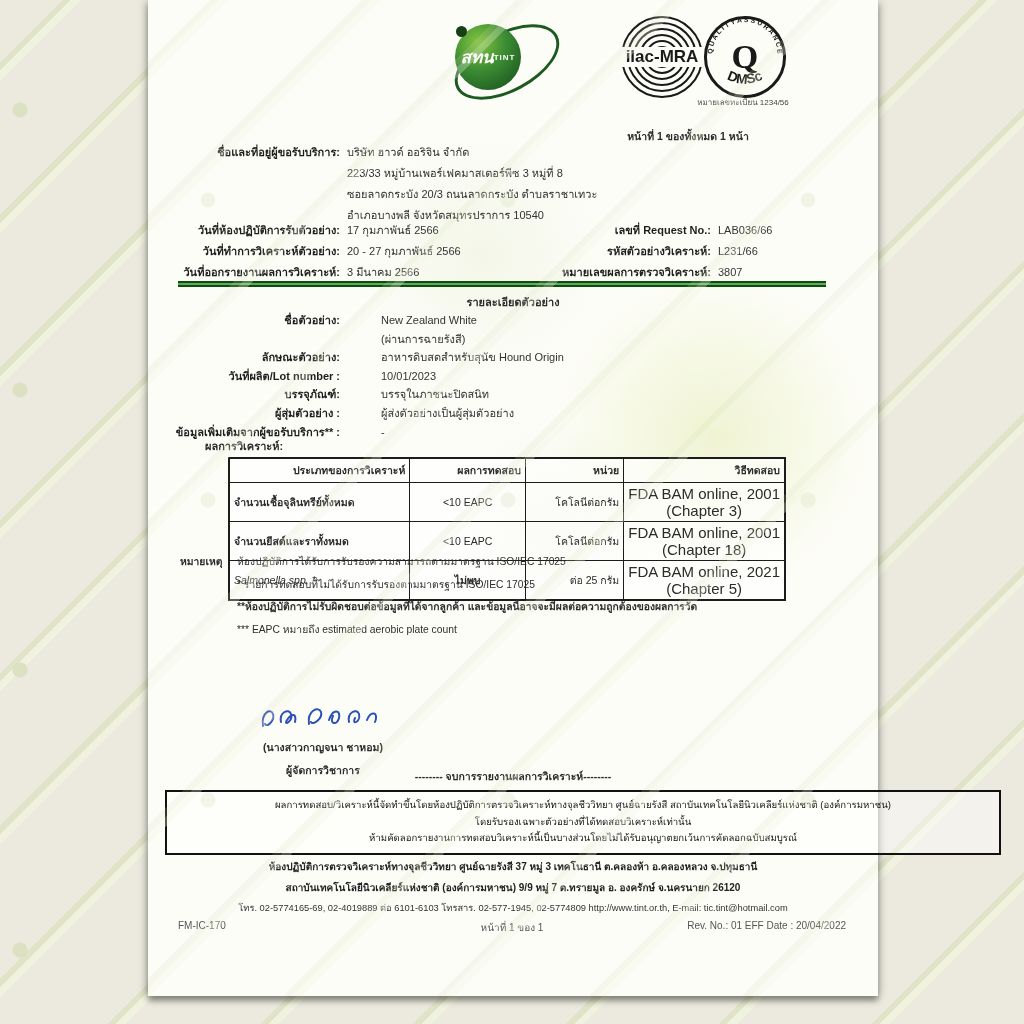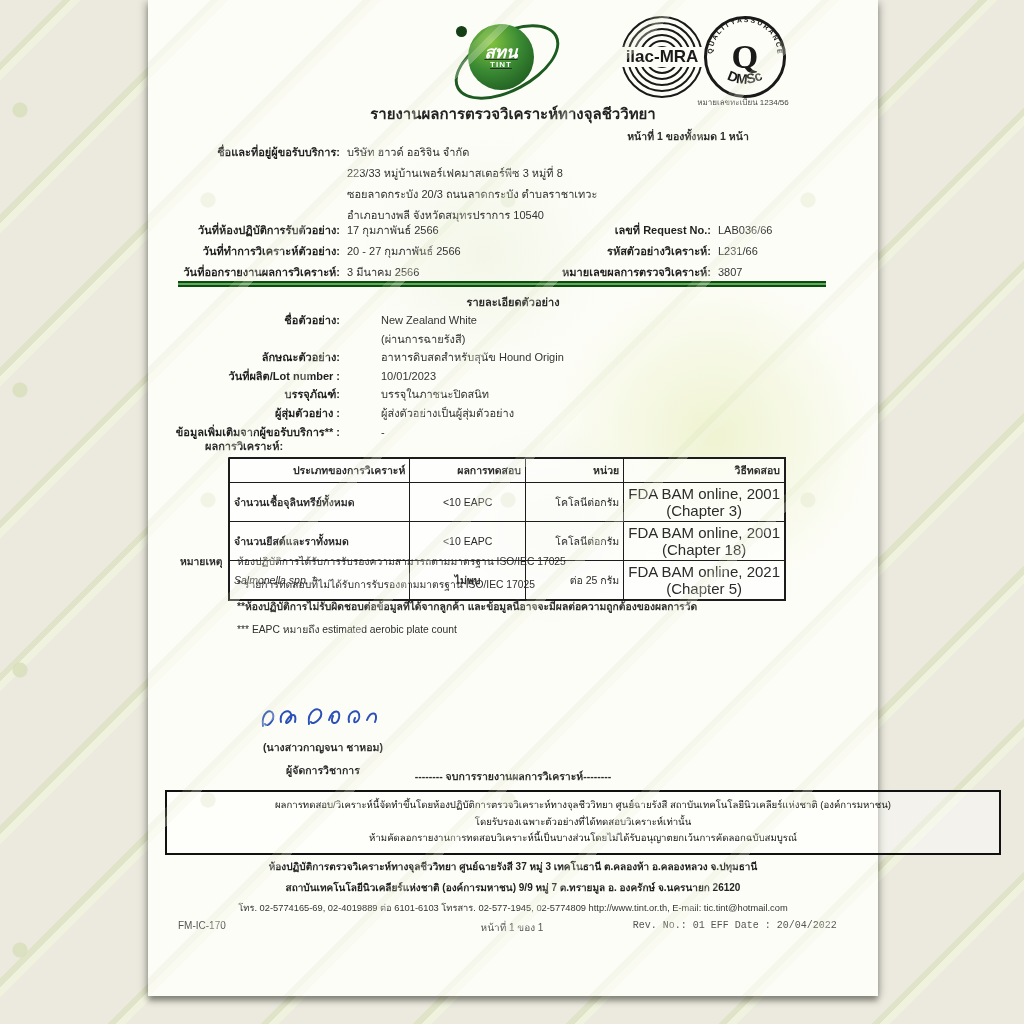--- a/index.html
+++ b/index.html
@@ -29,23 +29,23 @@
   .blob1{left:210px;top:130px;width:250px;height:250px;background:radial-gradient(circle,rgba(190,212,148,.16),rgba(190,212,148,0) 70%);}
   .blob2{left:400px;top:270px;width:330px;height:330px;background:radial-gradient(circle,rgba(208,222,120,.30),rgba(208,222,120,0) 70%);}
   .blob3{left:300px;top:420px;width:210px;height:210px;background:radial-gradient(circle,rgba(185,210,145,.18),rgba(185,210,145,0) 70%);}
 
   .abs{position:absolute;}
   .center{text-align:center;}
 
   
   .tint-logo{left:300px;top:16px;width:115px;height:84px;}
   .orbit{position:absolute;left:2px;top:16px;width:108px;height:54px;border:3px solid #1d5a1f;border-radius:50%;transform:rotate(-28deg);}
-  .globe{position:absolute;left:20px;top:8px;width:66px;height:66px;border-radius:50%;
+  .globe{position:absolute;left:7px;top:8px;width:66px;height:66px;border-radius:50%;
     background:radial-gradient(circle at 35% 28%, #83c440 0%, #3a8a33 45%, #14491a 100%);
-    display:flex;flex-direction:column;align-items:center;justify-content:center;text-decoration:underline;}
+    display:flex;flex-direction:row;align-items:center;justify-content:center;}
   .globe .th{color:#fff;font-weight:bold;font-style:italic;font-size:17px;line-height:15px;}
   .globe .en{color:#fff;font-weight:bold;font-size:8px;letter-spacing:1px;}
   .orbit-ball{position:absolute;left:8px;top:10px;width:11px;height:11px;border-radius:50%;background:#163f15;}
   .seal{left:466px;top:14px;width:96px;height:86px;}
   .seal2{left:552px;top:14px;width:90px;height:86px;}
   .reg-no{left:520px;top:96px;width:150px;font-size:8px;color:#444;text-align:center;}
 
   .report-title{left:0;top:102px;width:100%;font-size:15px;font-weight:bold;color:#222;}
   .page-count{left:380px;top:128px;width:320px;font-size:10.5px;font-weight:bold;}
 
@@ -96,21 +96,21 @@
 
   .disclaimer{left:17px;top:790px;width:836px;border:2px solid #111;
     padding:5px 4px 6px 4px;box-sizing:border-box;text-align:center;
     font-size:9.6px;line-height:16.5px;color:#111;background:rgba(255,255,255,.4);}
   .address{left:0;top:856px;width:100%;text-align:center;font-size:10px;line-height:21px;color:#222;font-weight:bold;}
   .address .tel{font-weight:normal;font-size:9.3px;color:#333;}
 
   .formrow{left:30px;top:920px;width:668px;display:flex;font-size:10px;color:#555;}
   .formrow .fl{flex:1;text-align:left;}
   .formrow .fc{flex:1;text-align:center;}
-  .formrow .fr{flex:1;text-align:center;font-family:Liberation Mono, monospace;}
+  .formrow .fr{flex:1;text-align:right;}
 </style>
 </head>
 <body>
 
 <div class="page">
   <div class="blob blob1"></div>
   <div class="blob blob2"></div>
   <div class="blob blob3"></div>
 
   <div class="abs tint-logo">
@@ -145,21 +145,20 @@
       <textPath href="#arcTop" startOffset="50%" text-anchor="middle">Q U A L I T Y   A S S U R A N C E</textPath>
     </text>
     <text x="50" y="63" text-anchor="middle" font-size="40" font-weight="bold" fill="#1a1a1a" font-family="Liberation Serif, DejaVu Serif, serif">Q</text>
     <text font-size="16" font-weight="bold" fill="#1a1a1a" font-family="Liberation Sans, DejaVu Sans, sans-serif">
       <textPath href="#arcBot" startOffset="50%" text-anchor="middle">DMSc</textPath>
     </text>
   </svg>
 
   <div class="abs reg-no">หมายเลขทะเบียน 1234/56</div>
 
-  <div class="abs report-title center">รายงานผลการตรวจวิเคราะห์ทางจุลชีววิทยา</div>
   <div class="abs page-count center">หน้าที่    1 ของทั้งหมด    1 หน้า</div>
 
   <div class="abs cust">
     <div class="row">
       <span class="lbl">ชื่อและที่อยู่ผู้ขอรับบริการ:</span>
       <span class="val">บริษัท ฮาวด์ ออริจิน จำกัด</span>
     </div>
     <div class="row">
         <span class="lbl"></span>
         <span class="val">223/33 หมู่บ้านเพอร์เฟคมาสเตอร์พีซ 3 หมู่ที่ 8</span>

